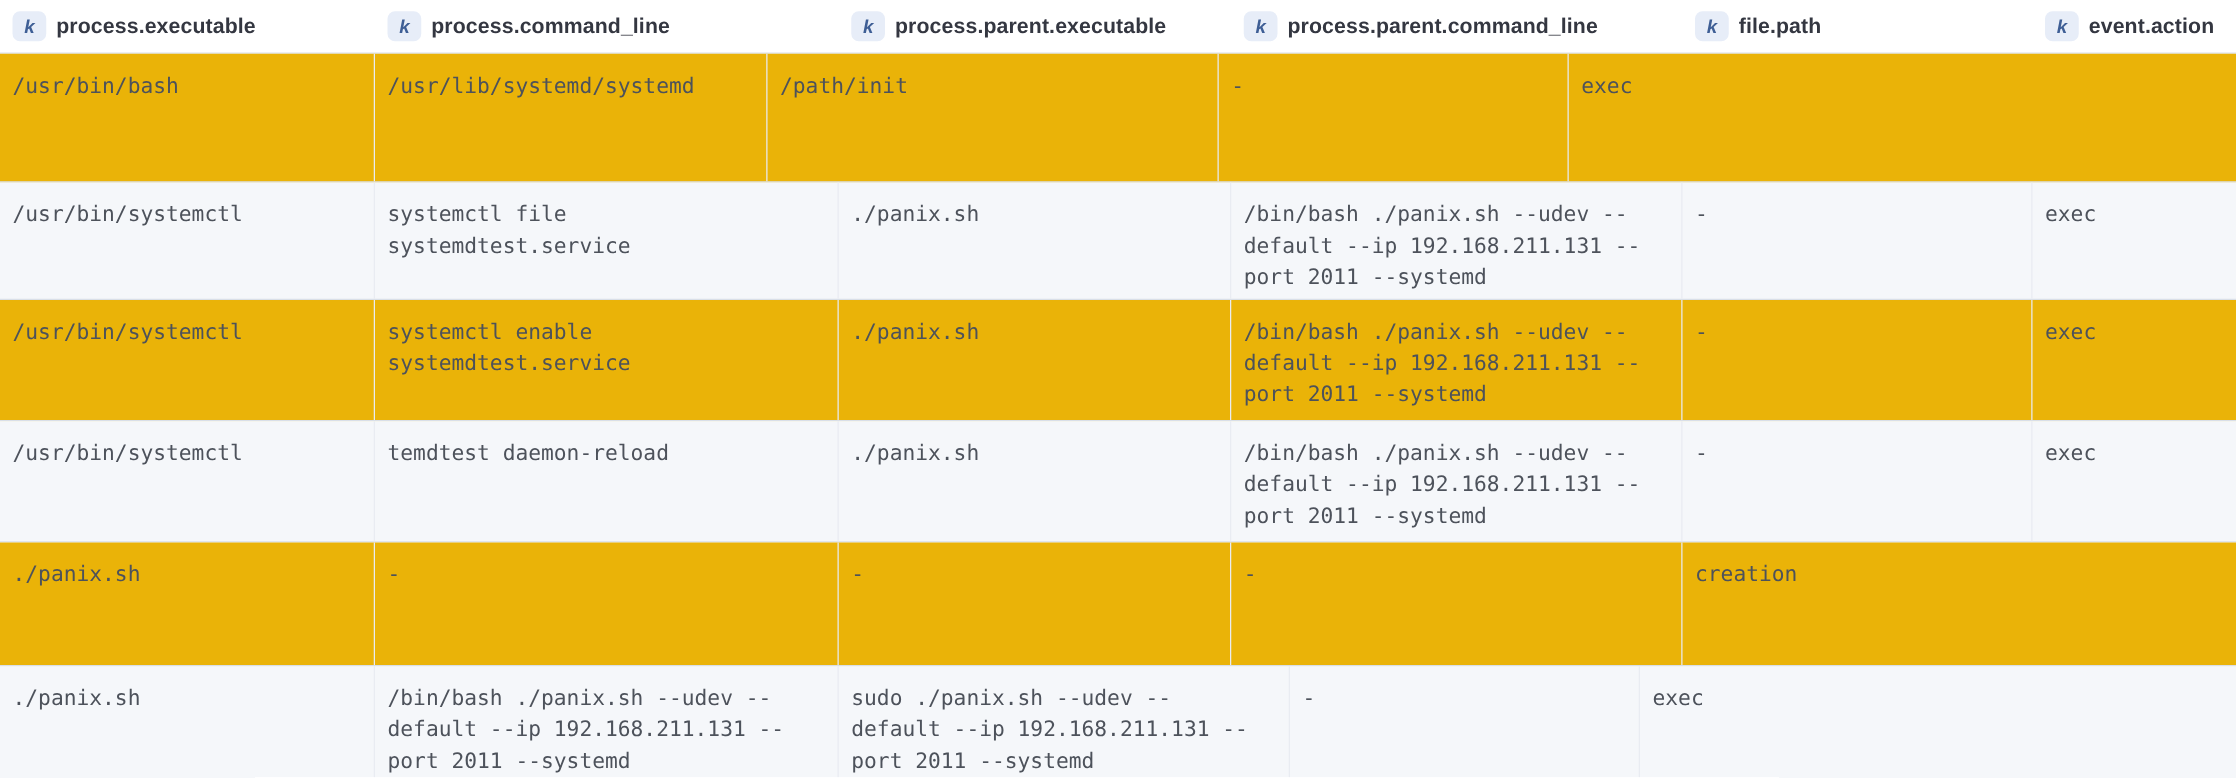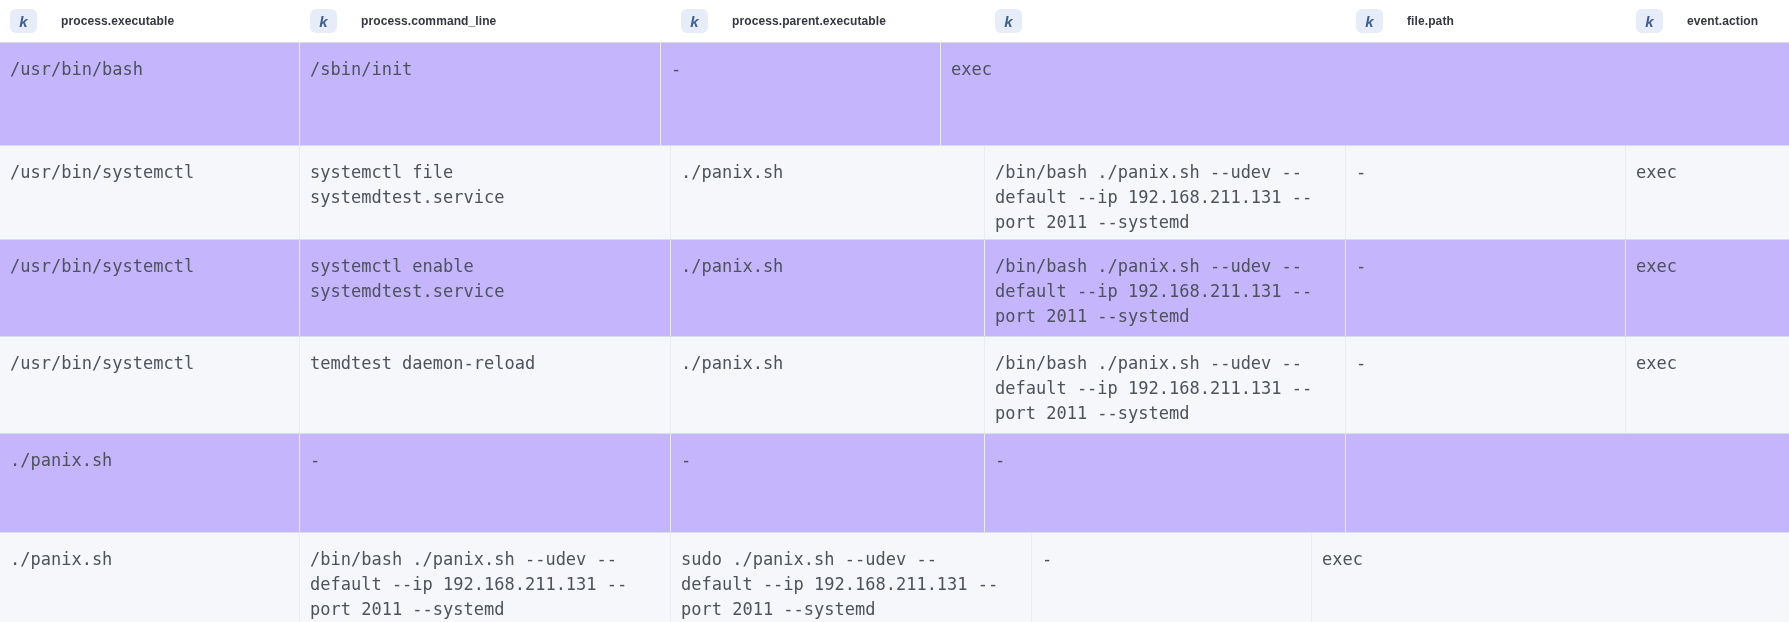--- a/index.html
+++ b/index.html
@@ -18,22 +18,22 @@
     background:#fff;
   }
   .hcell {
     display:flex;
     align-items:center;
     padding:0 10px;
     overflow:hidden;
     cursor:pointer;
   }
   .hlabel {
-    margin-left:24px;
-    font-size:12px;
+    margin-left:8px;
+    font-size:17px;
     font-weight:700;
     color:#343741;
     letter-spacing:0.1px;
     white-space:nowrap;
   }
   .badge {
     flex:0 0 auto;
     display:inline-flex;
     align-items:center;
     justify-content:center;
@@ -43,21 +43,21 @@
     color:#3e5e95;
     font-family:"Liberation Sans", sans-serif;
     font-style:italic;
     font-weight:700;
     font-size:15px;
     line-height:1;
   }
   .row {
     display:flex;
     border-bottom:1px solid #d9dfe8;
-    background:#c4b5fd;
+    background:#eab308;
   }
   .row.stripe { background:#f5f7fa; }
   .r0 { height:103px; }
   .r1 { height:94px; }
   .r2 { height:97px; }
   .r3 { height:97px; }
   .r4 { height:99px; }
   .r5 { height:89px; border-bottom:none; }
   .c {
     padding:14px 10px 0 10px;
@@ -91,34 +91,36 @@
     <div class="hcell c1">
       <span class="badge">k</span>
       <span class="hlabel">process.command_line</span>
     </div>
     <div class="hcell c2">
       <span class="badge">k</span>
       <span class="hlabel">process.parent.executable</span>
     </div>
     <div class="hcell c3">
       <span class="badge">k</span>
+      <span class="hlabel">process.parent.command_line</span>
     </div>
     <div class="hcell c4">
       <span class="badge">k</span>
       <span class="hlabel">file.path</span>
     </div>
     <div class="hcell c5">
       <span class="badge">k</span>
       <span class="hlabel">event.action</span>
     </div>
   </div>
 
   <div class="row r0">
     <div class="c c0">/usr/bin/bash</div>
-    <div class="c c3">/sbin/init</div>
+    <div class="c c2">/usr/lib/systemd/systemd</div>
+    <div class="c c3">/path/init</div>
     <div class="c c4">-</div>
     <div class="c c5">exec</div>
   </div>
 
   <div class="row r1 stripe">
     <div class="c c0">/usr/bin/systemctl</div>
     <div class="c c1">systemctl file
 systemdtest.service</div>
     <div class="c c2">./panix.sh</div>
     <div class="c c3">/bin/bash ./panix.sh --udev --
@@ -149,20 +151,21 @@
 port 2011 --systemd</div>
     <div class="c c4">-</div>
     <div class="c c5">exec</div>
   </div>
 
   <div class="row r4">
     <div class="c c0">./panix.sh</div>
     <div class="c c1">-</div>
     <div class="c c2">-</div>
     <div class="c c3">-</div>
+    <div class="c c5">creation</div>
   </div>
 
   <div class="row r5 stripe">
     <div class="c c0">./panix.sh</div>
     <div class="c c1">/bin/bash ./panix.sh --udev --
 default --ip 192.168.211.131 --
 port 2011 --systemd</div>
     <div class="c c3">sudo ./panix.sh --udev --
 default --ip 192.168.211.131 --
 port 2011 --systemd</div>

